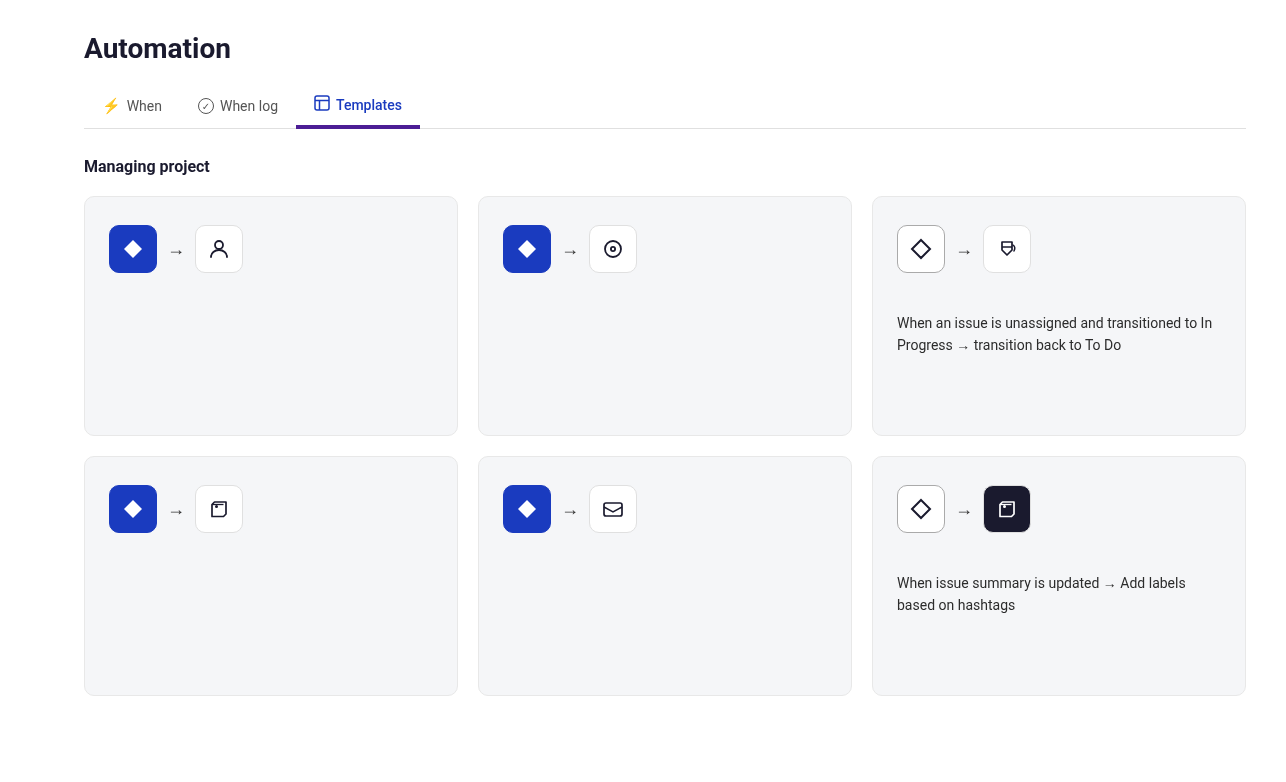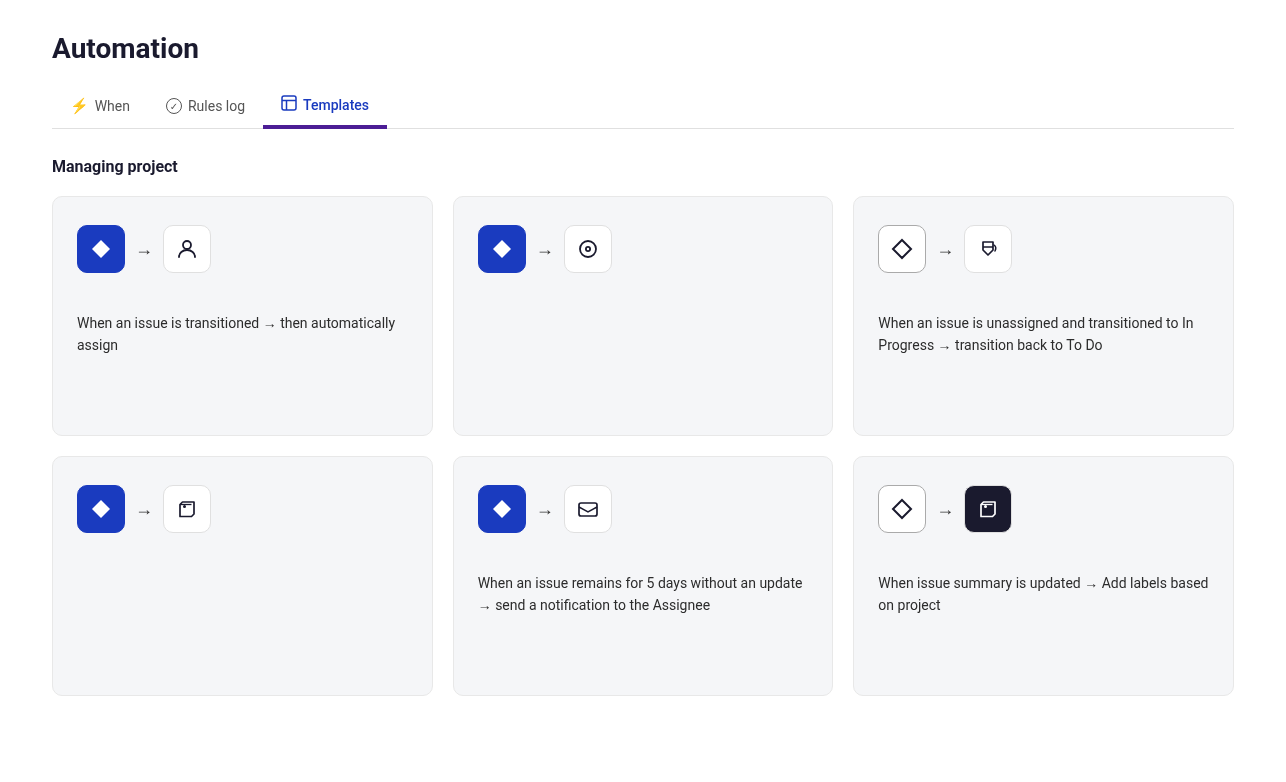--- a/index.html
+++ b/index.html
@@ -4,21 +4,22 @@
   <style>
     * { box-sizing: border-box; margin: 0; padding: 0; }
     body {
       font-family: -apple-system, BlinkMacSystemFont, 'Segoe UI', Roboto, sans-serif;
       background: #fff;
       color: #1a1a2e;
       width: 1286px;
       min-height: 782px;
     }
     .page {
-      padding: 32px 52px;
+      padding: 32px 40px;
+      margin-left: 44px;
     }
     .page-title {
       font-size: 28px;
       font-weight: 700;
       color: #1a1a2e;
       margin-bottom: 20px;
     }
     .tabs {
       display: flex;
       gap: 0;
@@ -102,21 +103,21 @@
 <div class="page">
   <h1 class="page-title">Automation</h1>
 
   <div class="tabs">
     <div class="tab">
       <span style="font-size:15px;">⚡</span>
       <span>When</span>
     </div>
     <div class="tab">
       <span style="font-size:14px; border: 1.5px solid #555; border-radius: 50%; width:16px; height:16px; display:inline-flex; align-items:center; justify-content:center; font-size:10px;">✓</span>
-      <span>Rules log</span>
+      <span>When log</span>
     </div>
     <div class="tab active">
       <span style="font-size:15px;">
         <svg width="16" height="16" viewBox="0 0 16 16" fill="none" xmlns="http://www.w3.org/2000/svg">
           <rect x="1" y="1" width="14" height="14" rx="2" stroke="#1a3bbf" stroke-width="1.5" fill="none"></rect>
           <line x1="1" y1="5.5" x2="15" y2="5.5" stroke="#1a3bbf" stroke-width="1.5"></line>
           <line x1="5.5" y1="5.5" x2="5.5" y2="15" stroke="#1a3bbf" stroke-width="1.5"></line>
         </svg>
       </span>
       <span>Templates</span>
@@ -135,21 +136,20 @@
           </svg>
         </div>
         <span class="arrow-icon">→</span>
         <div class="icon-box">
           <svg width="24" height="24" viewBox="0 0 24 24" fill="none" xmlns="http://www.w3.org/2000/svg">
             <circle cx="12" cy="8" r="4" stroke="#1a1a2e" stroke-width="1.8" fill="none"></circle>
             <path d="M4 20c0-4 3.6-7 8-7s8 3 8 7" stroke="#1a1a2e" stroke-width="1.8" fill="none" stroke-linecap="round"></path>
           </svg>
         </div>
       </div>
-      <p class="card-text">When an issue is transitioned → then automatically assign</p>
     </div>
 
     <div class="card">
       <div class="card-icons">
         <div class="icon-box blue-bg">
           <svg width="22" height="22" viewBox="0 0 22 22" fill="none">
             <polygon points="11,2 20,11 11,20 2,11" fill="white"></polygon>
           </svg>
         </div>
         <span class="arrow-icon">→</span>
@@ -208,36 +208,35 @@
           </svg>
         </div>
         <span class="arrow-icon">→</span>
         <div class="icon-box">
           <svg width="24" height="24" viewBox="0 0 24 24" fill="none" xmlns="http://www.w3.org/2000/svg">
             <rect x="3" y="6" width="18" height="13" rx="2" stroke="#1a1a2e" stroke-width="1.7" fill="none"></rect>
             <path d="M3 10l9 5 9-5" stroke="#1a1a2e" stroke-width="1.5" fill="none"></path>
           </svg>
         </div>
       </div>
-      <p class="card-text">When an issue remains for 5 days without an update → send a notification to the Assignee</p>
     </div>
 
     <div class="card">
       <div class="card-icons">
         <div class="icon-box" style="border-color:#aaa;">
           <svg width="22" height="22" viewBox="0 0 22 22" fill="none">
             <polygon points="11,2 20,11 11,20 2,11" fill="none" stroke="#1a1a2e" stroke-width="2"></polygon>
           </svg>
         </div>
         <span class="arrow-icon">→</span>
         <div class="icon-box" style="background:#1a1a2e;">
           <svg width="24" height="24" viewBox="0 0 24 24" fill="none" xmlns="http://www.w3.org/2000/svg">
             <path d="M5 7.5L7.5 5H19V17L16.5 19.5H5V7.5Z" stroke="white" stroke-width="1.7" fill="none" stroke-linejoin="round"></path>
             <circle cx="9.5" cy="9.5" r="1.5" fill="white"></circle>
             <path d="M5 7.5H16.5" stroke="white" stroke-width="1.3"></path>
           </svg>
         </div>
       </div>
-      <p class="card-text">When issue summary is updated → Add labels based on project</p>
+      <p class="card-text">When issue summary is updated → Add labels based on hashtags</p>
     </div>
 
   </div>
 </div>
 
 </body></html>

